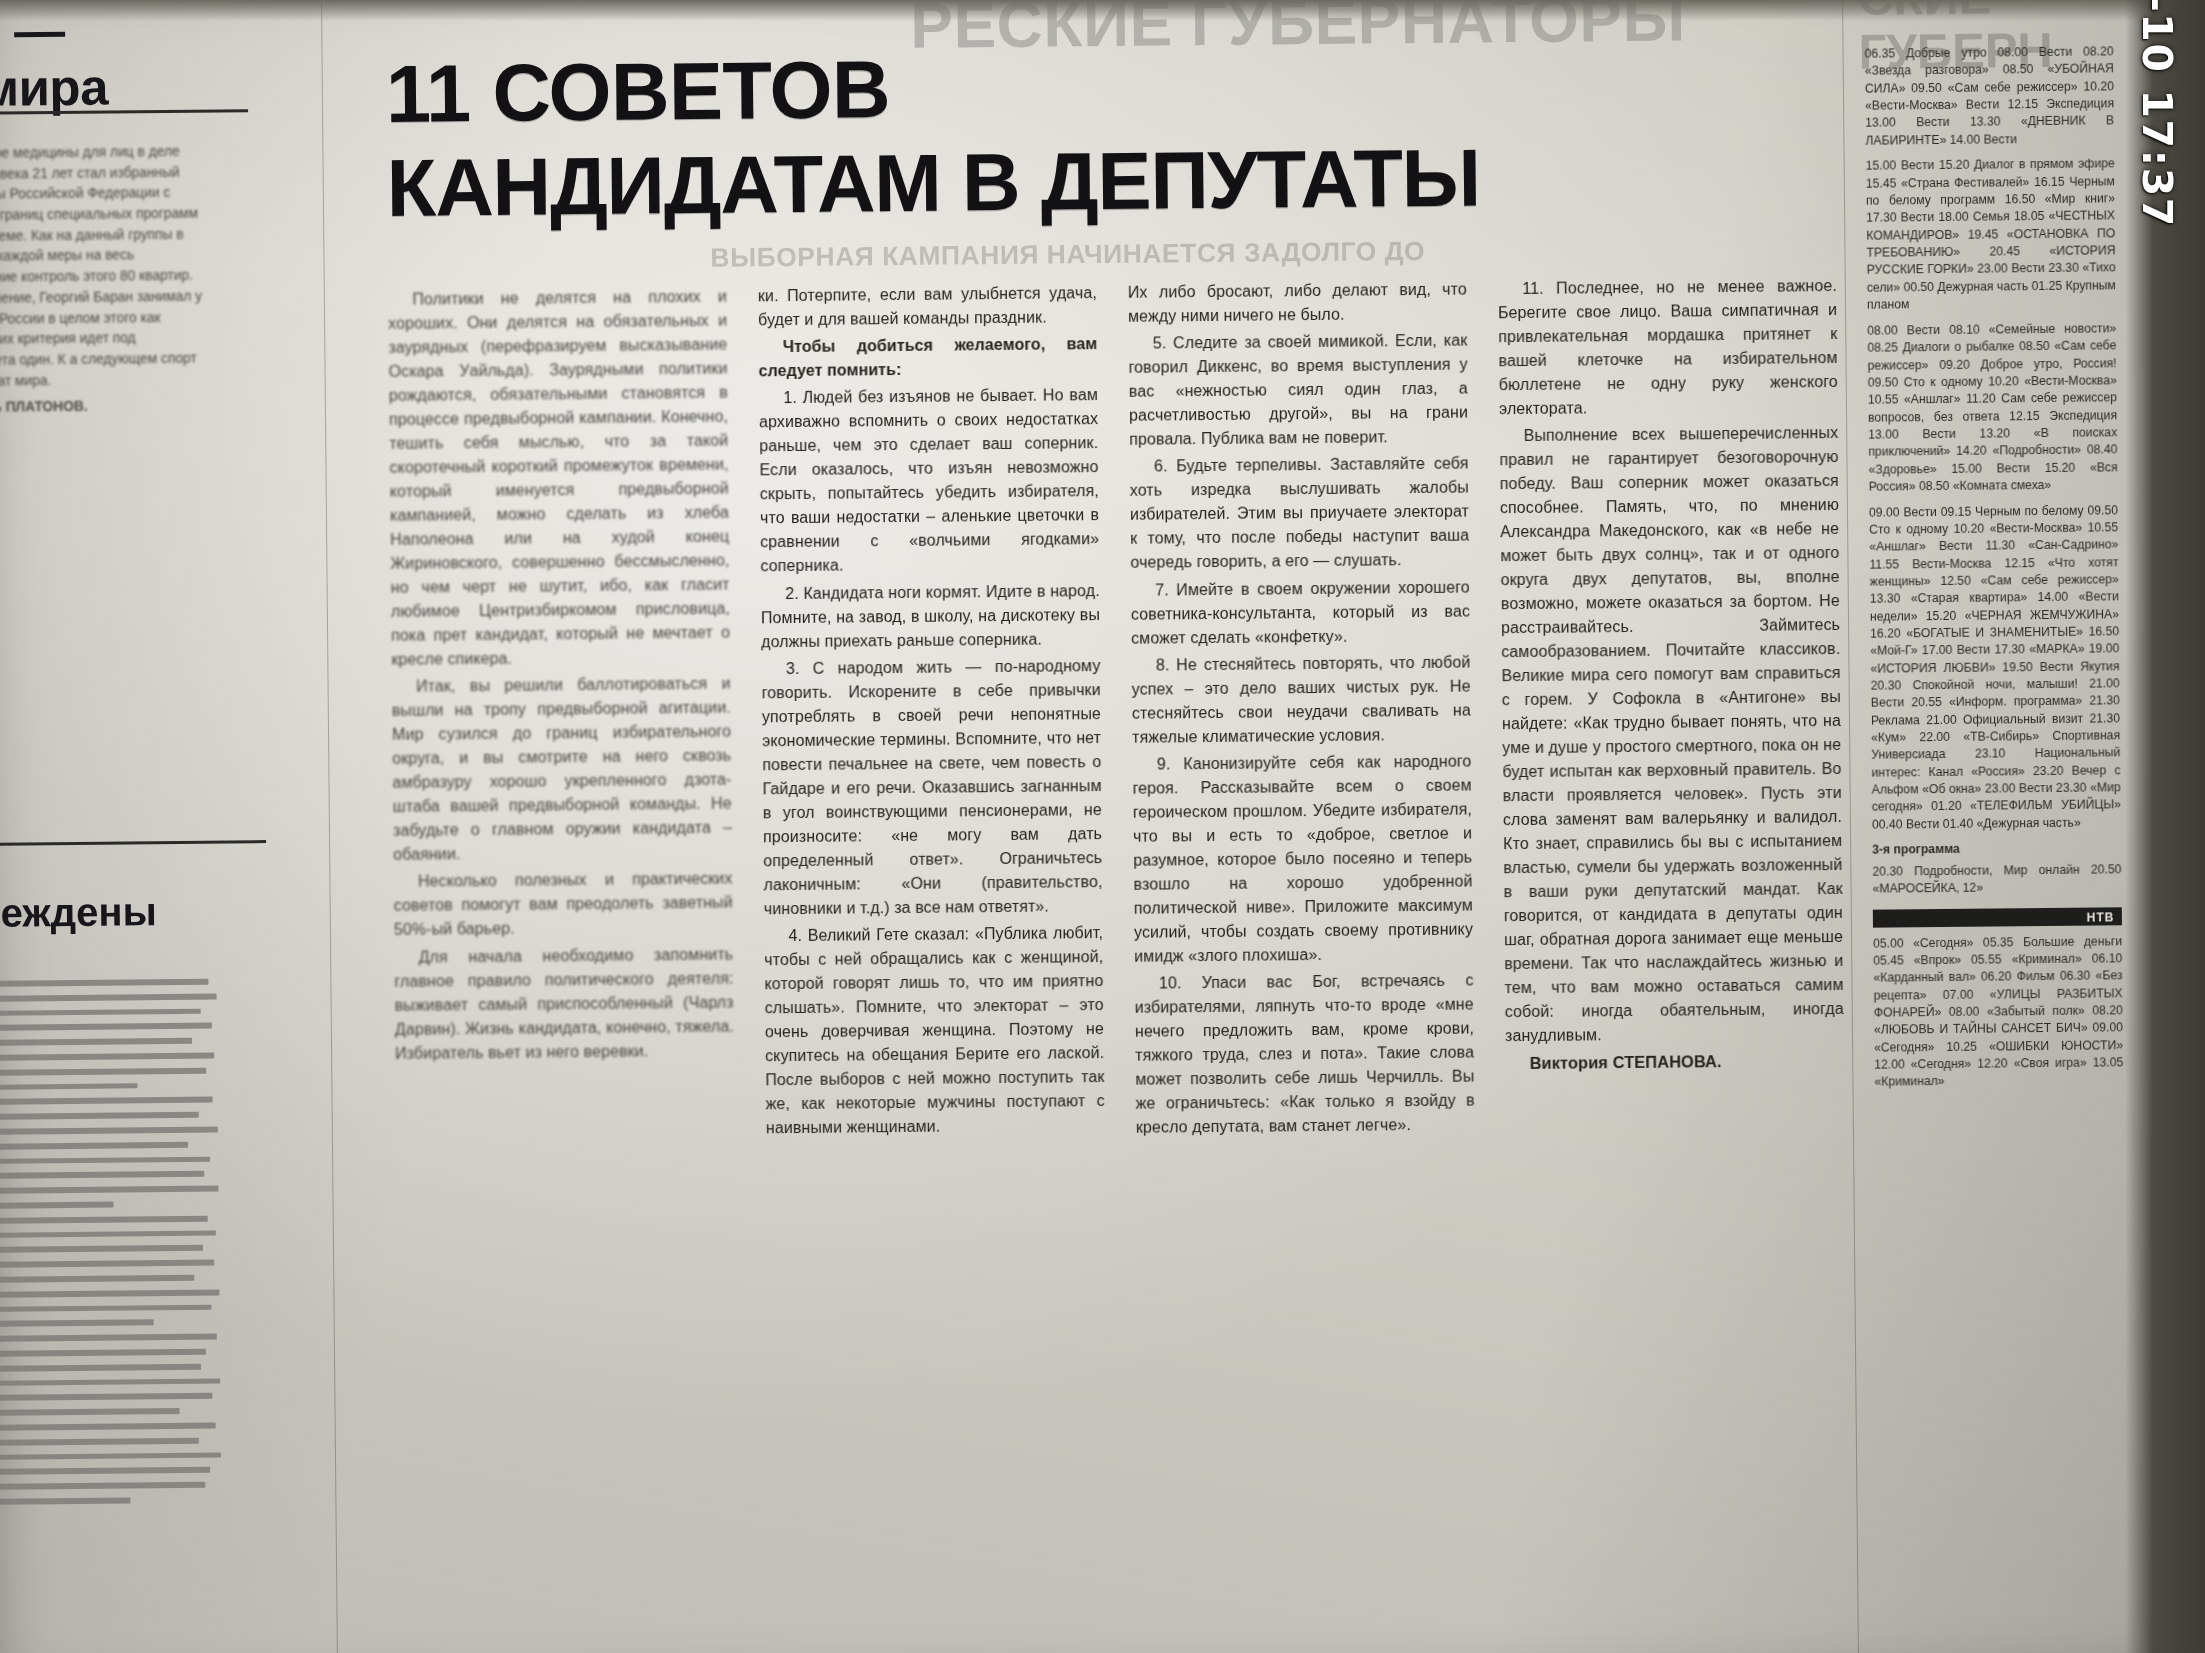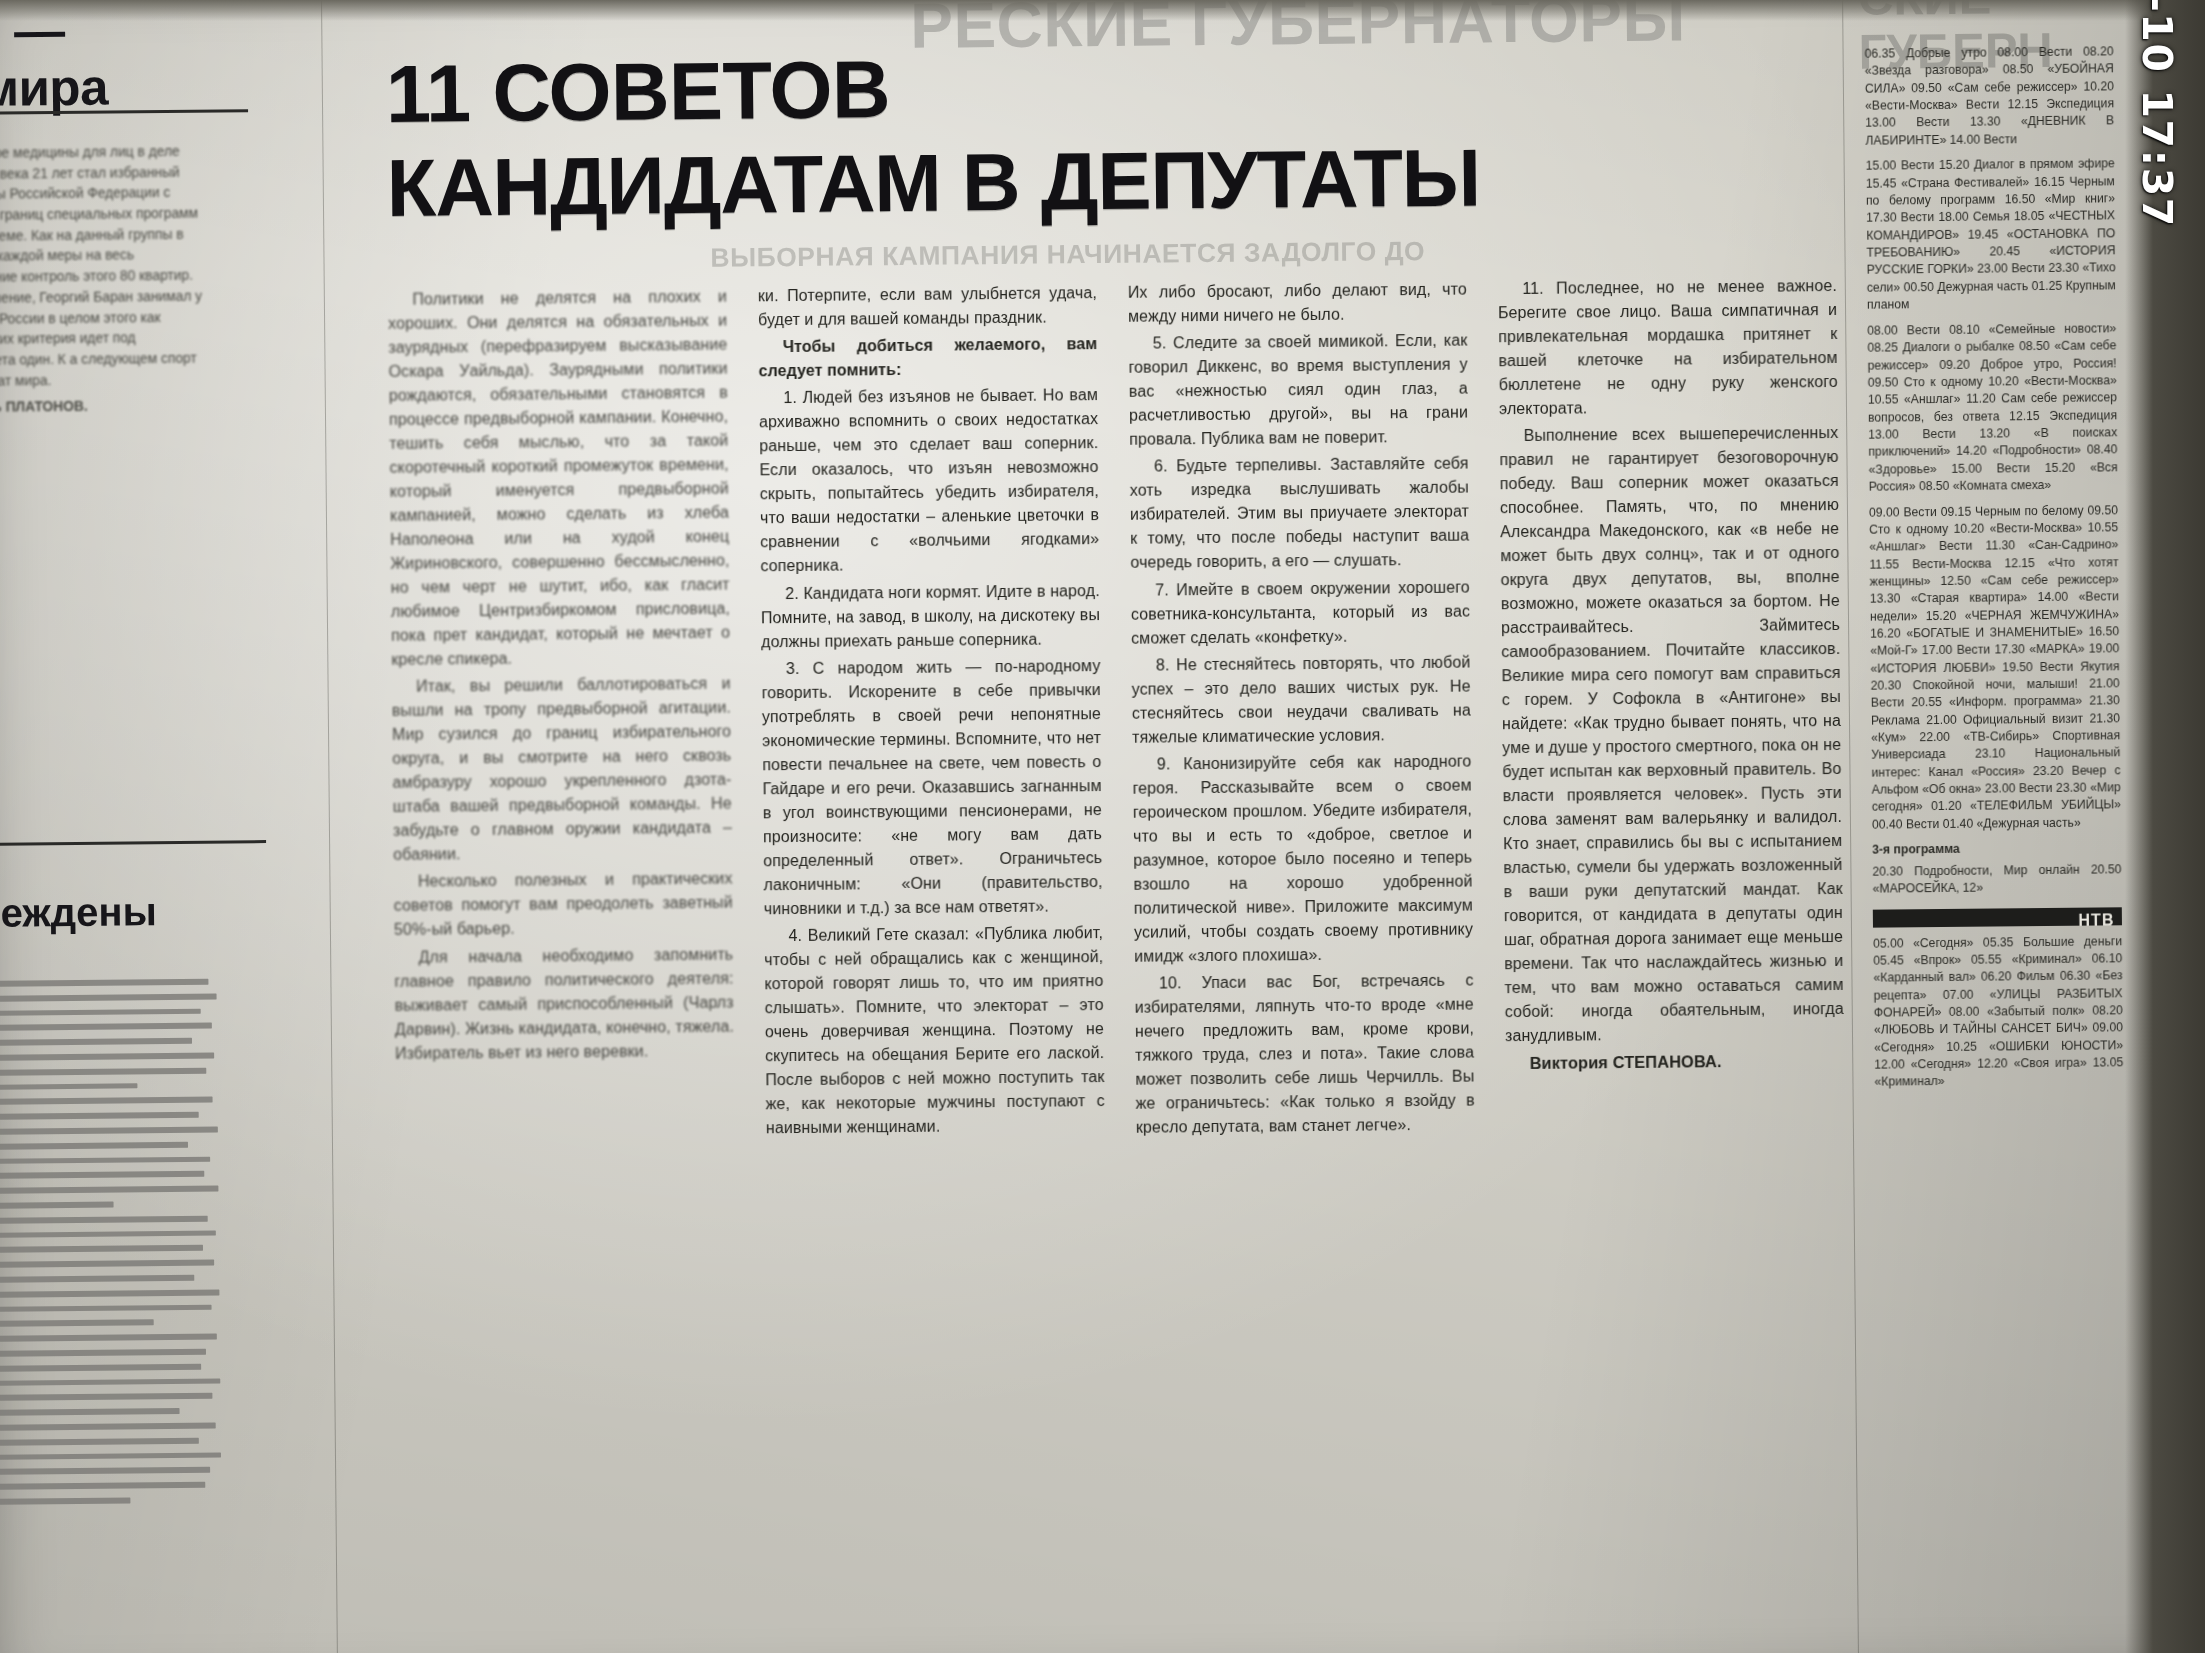--- a/index.html
+++ b/index.html
@@ -231,21 +231,21 @@
     background: #1d1d1b;
     margin: 11.7px 0 7.4px 0;
     position: relative;
   }
   .tv .bar span {
     position: absolute;
     right: 7.4px;
     top: 2.1px;
     color: #e8e6de;
     font-weight: 700;
-    font-size: 16px;
+    font-size: 12px;
     letter-spacing: 1.1px;
   }
   .tv .prog-title {
     font-weight: 700;
     margin: 7.4px 0 4.2px 0;
   }
   .tv-top-ghost {
     position: absolute;
     left: 1887px;
     top: 16px;

